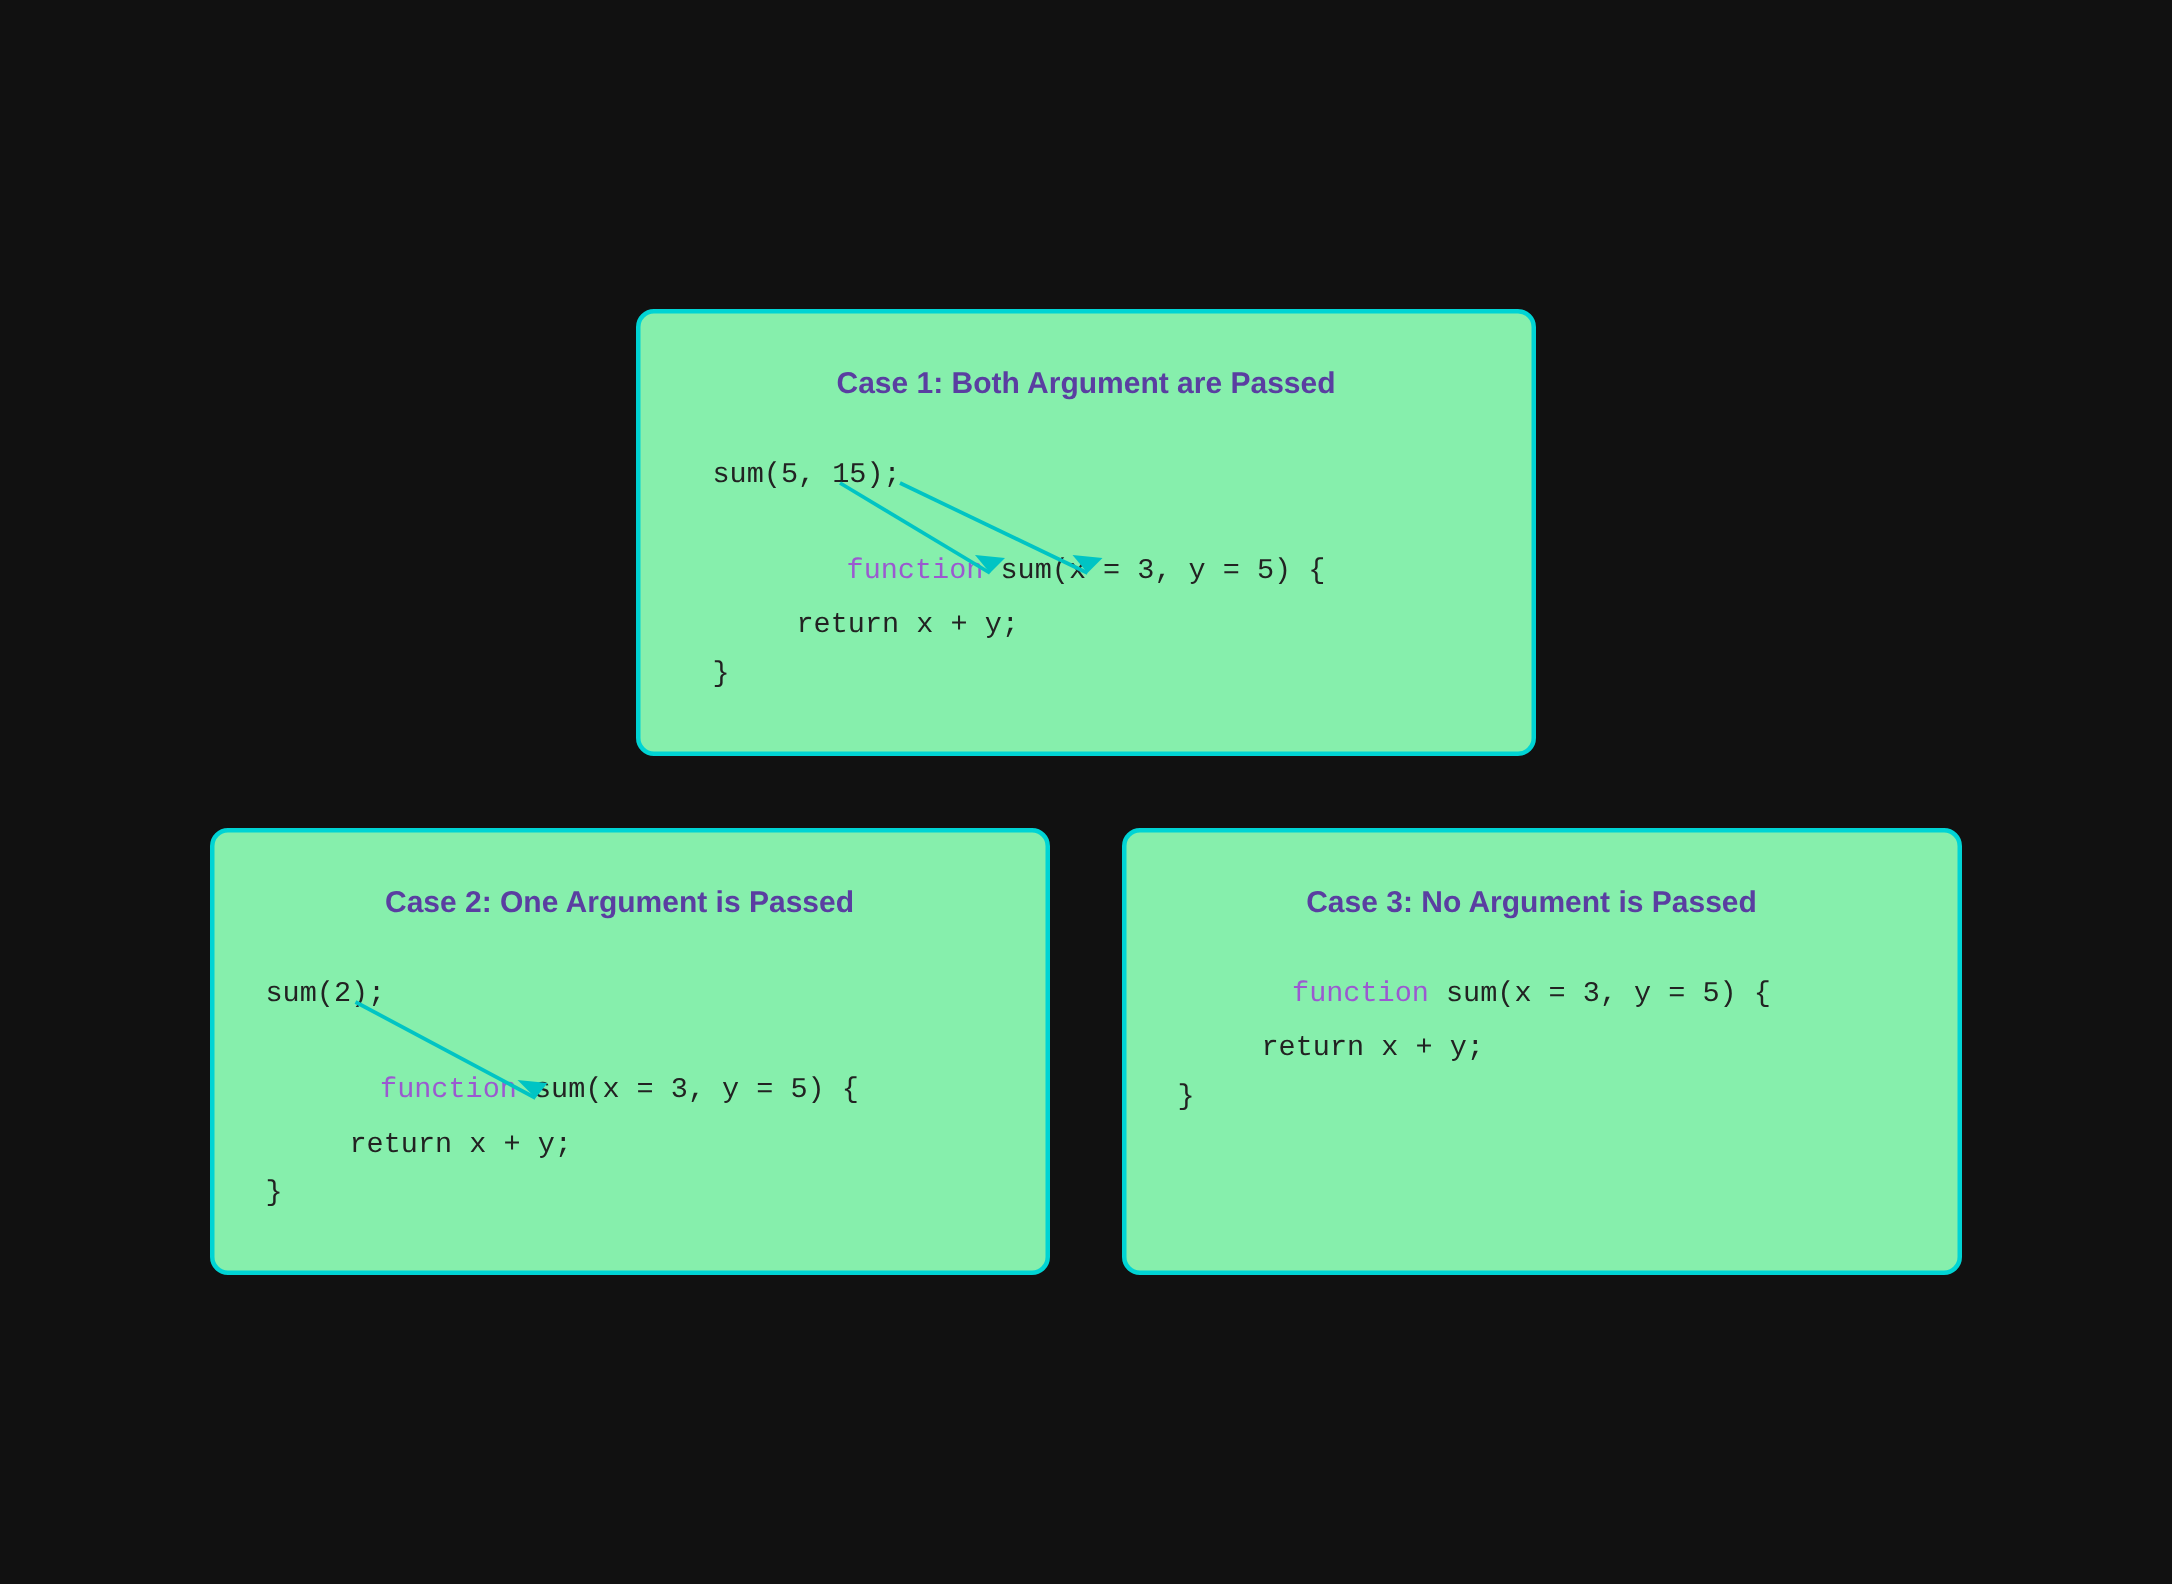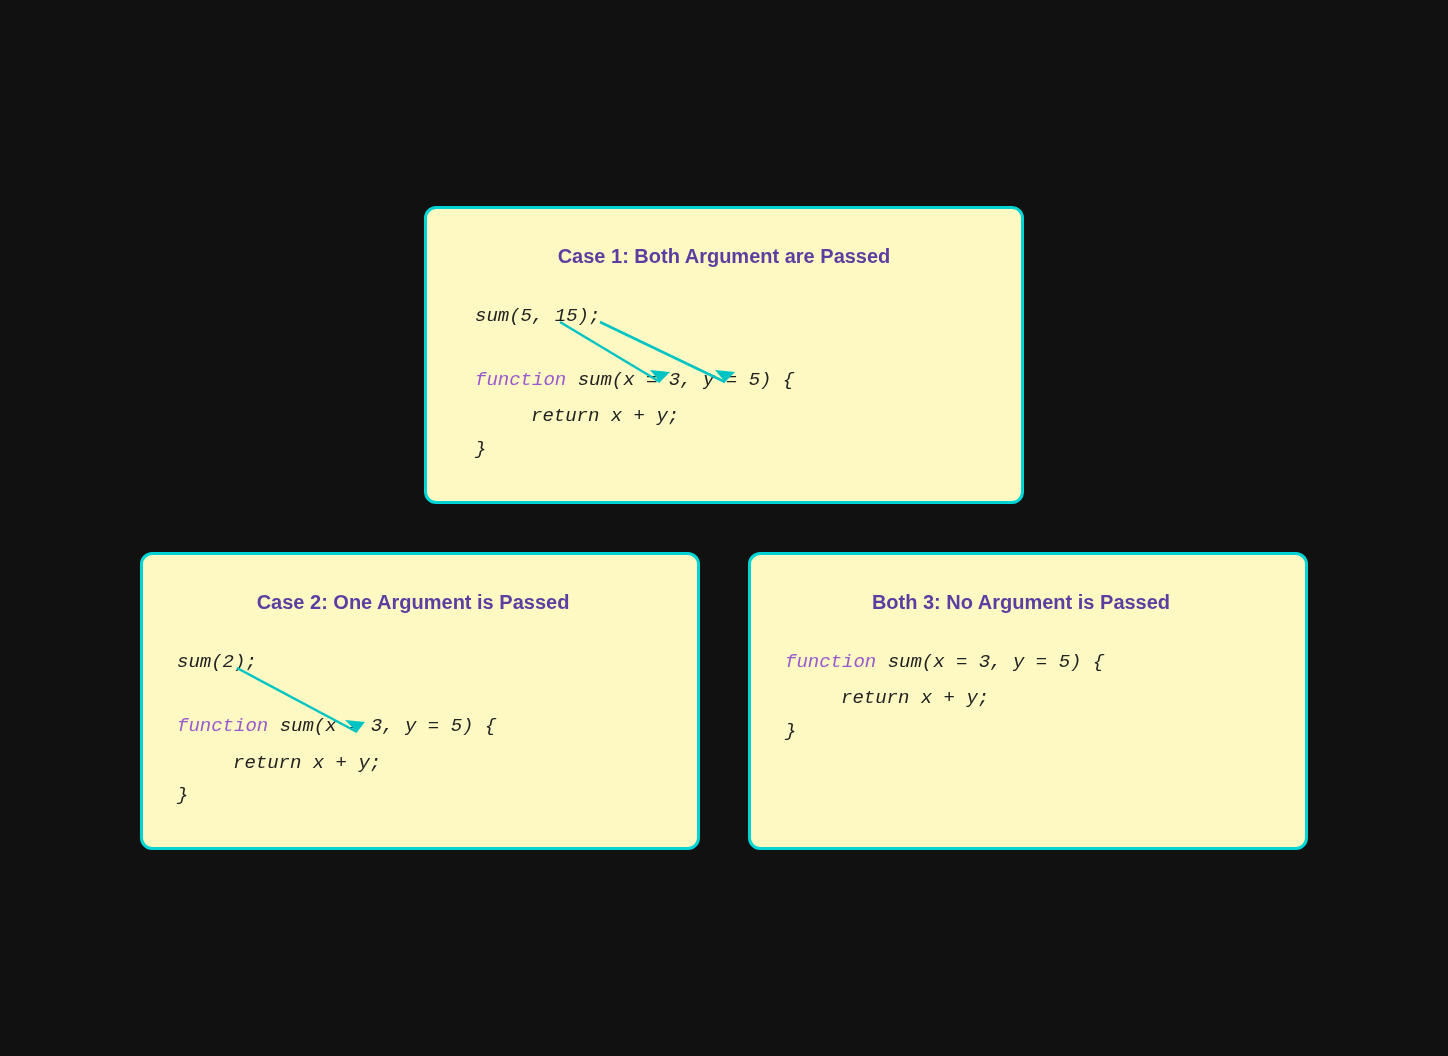--- a/index.html
+++ b/index.html
@@ -16,21 +16,21 @@
 
     .main-container {
       display: flex;
       flex-direction: column;
       align-items: center;
       gap: 48px;
       padding: 40px;
     }
 
     .card {
-      background: #fef9c3;
+      background: #86efac;
       border: 3px solid #00d4d4;
       border-radius: 12px;
       padding: 36px 48px;
     }
 
     .card-top {
       width: 600px;
     }
 
     .bottom-row {
@@ -50,33 +50,33 @@
       color: #5a3ea1;
       text-align: center;
       margin-bottom: 32px;
     }
 
     .code-block {
       position: relative;
       font-size: 19px;
       line-height: 1.7;
       color: #222;
-      font-style: italic;
     }
 
     .keyword {
       color: #9b59d0;
     }
 
     .call-line {
       margin-bottom: 32px;
     }
 
     .func-line {
       margin-bottom: 4px;
+      text-align: center;
     }
 
     .indent {
       padding-left: 56px;
     }
 
     
     .arrow-container {
       position: relative;
     }
@@ -139,21 +139,21 @@
         <div class="indent">
           <span>return x + y;</span>
         </div>
         <div>
           <span>}</span>
         </div>
       </div>
     </div>
 
     <div class="card card-bottom">
-      <div class="card-title">Both 3: No Argument is Passed</div>
+      <div class="card-title">Case 3: No Argument is Passed</div>
       <div class="code-block">
         <div class="func-line">
           <span class="keyword">function</span>
           <span> <span>sum(x = 3, y = 5) {</span></span>
         </div>
         <div class="indent">
           <span>return x + y;</span>
         </div>
         <div>
           <span>}</span>

